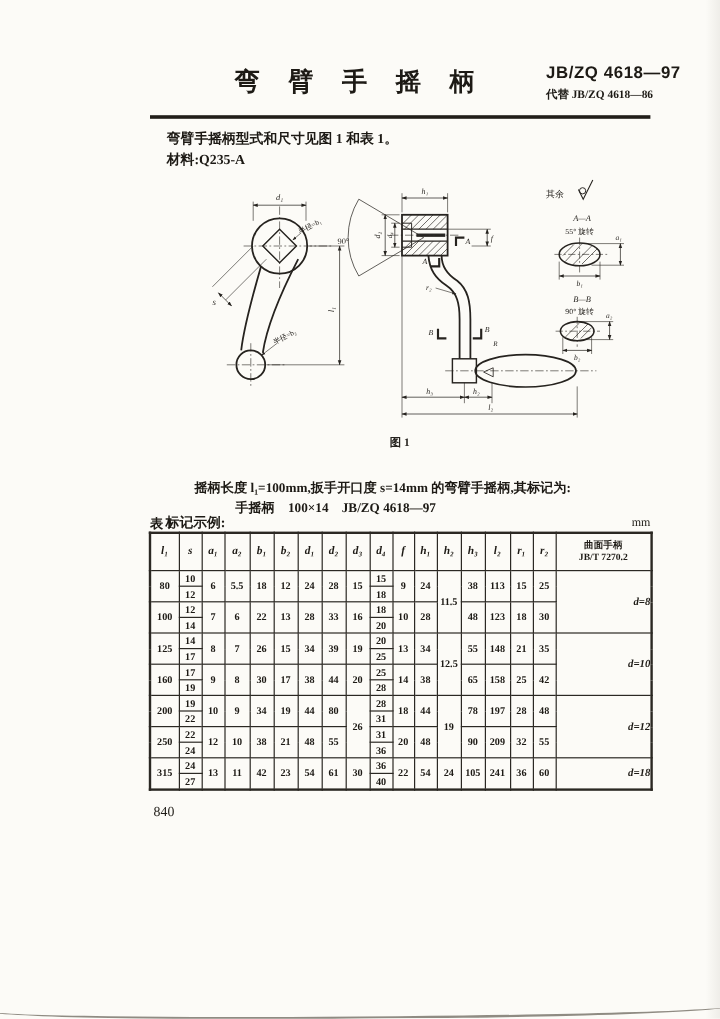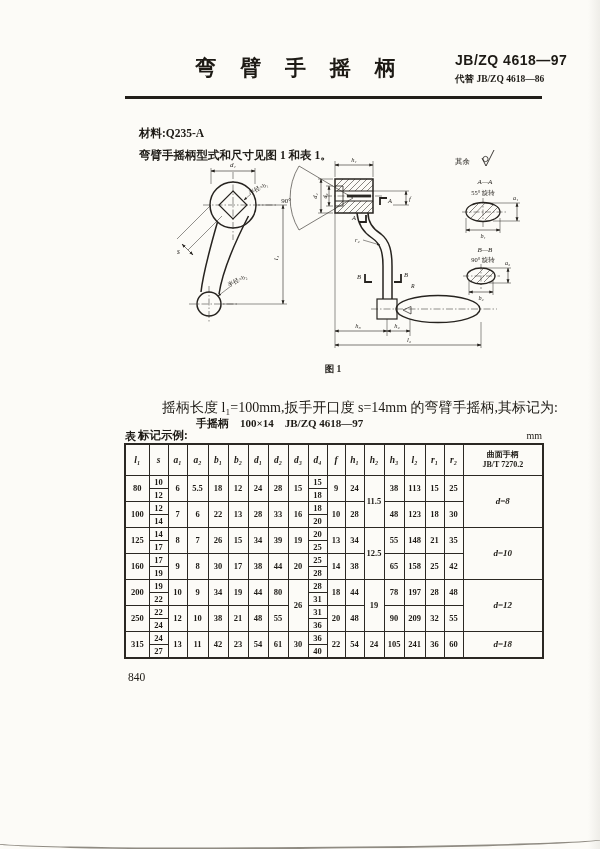--- a/index.html
+++ b/index.html
@@ -12,43 +12,43 @@
   .abs { position:absolute; }
   .page-title {
     top:54px; left:0; width:600px; text-align:center;
     font-size:21px; font-weight:bold; letter-spacing:9px;
     font-family:"Liberation Sans","DejaVu Sans",sans-serif;
   }
   .std-no { top:52px; left:455px; font-size:14px; font-weight:bold;
     font-family:"Liberation Sans","DejaVu Sans",sans-serif; letter-spacing:0.5px; }
   .replaces { top:73px; left:455px; font-size:9.5px; font-weight:bold; }
   .head-rule { top:96px; left:125px; width:417px; height:2.5px; background:#211e19; }
-  .intro-1 { top:108px; left:139px; font-size:11.5px; font-weight:600;margin-top:40px; }
+  .intro-1 { top:108px; left:139px; font-size:11.5px; font-weight:600; }
   .intro-2 { top:126px; left:139px; font-size:11.5px; font-weight:600; }
   .example-heading { top:381px; left:138px; font-size:11.5px; font-weight:700;margin-top:47px; }
-  .example-line1 { top:399px; left:162px; font-size:14px; font-weight:400; }
+  .example-line1 { top:399px; left:162px; font-size:11px; font-weight:700; }
   .example-line2 { top:416px; left:196px; font-size:11px; font-weight:600; }
   .table-caption { top:429px; left:125px; width:417px; text-align:left; font-size:11px; font-weight:700; }
   .table-unit { top:430px; left:500px; width:42px; text-align:right; font-size:10px; }
   .page-number { top:671px; left:128px; font-size:11.5px; font-weight:400; }
 
   table.spec { position:absolute; top:443px; left:124px; width:418px;
     border-collapse:collapse; table-layout:fixed;
     border:2px solid #2b2823; }
   table.spec th, table.spec td {
     border:1px solid #2b2823; text-align:center; vertical-align:middle;
     padding:0; overflow:hidden;
   }
   table.spec th {
     height:30px; font-size:9.5px; font-weight:700; font-style:italic;
     border-bottom:1.5px solid #2b2823;
   }
   table.spec th.handle-head { font-style:normal; font-size:8px; line-height:1.25; }
   table.spec td { height:12px; font-size:8.5px; font-weight:700; line-height:1; }
-  table.spec td.handle-cell { font-style:italic; font-size:9px; }
+  table.spec td.handle-cell { font-style:italic; font-size:9px;text-align:right; }
 
   
   .scan-bottom-edge { top:831px; left:-12px; width:624px; height:16px;
     border-bottom:2.5px solid rgba(84,78,68,0.65); border-radius:50% / 10px;
     transform:rotate(-0.4deg); }
   .scan-right-edge { top:0; left:588px; width:12px; height:849px;
     background:linear-gradient(to right, rgba(0,0,0,0) 0%, rgba(120,115,105,0.10) 100%); }
   svg text { font-family:"Liberation Serif","DejaVu Serif",serif; fill:#26231f; }
   svg .dim { font-style:italic; }
 </style>

